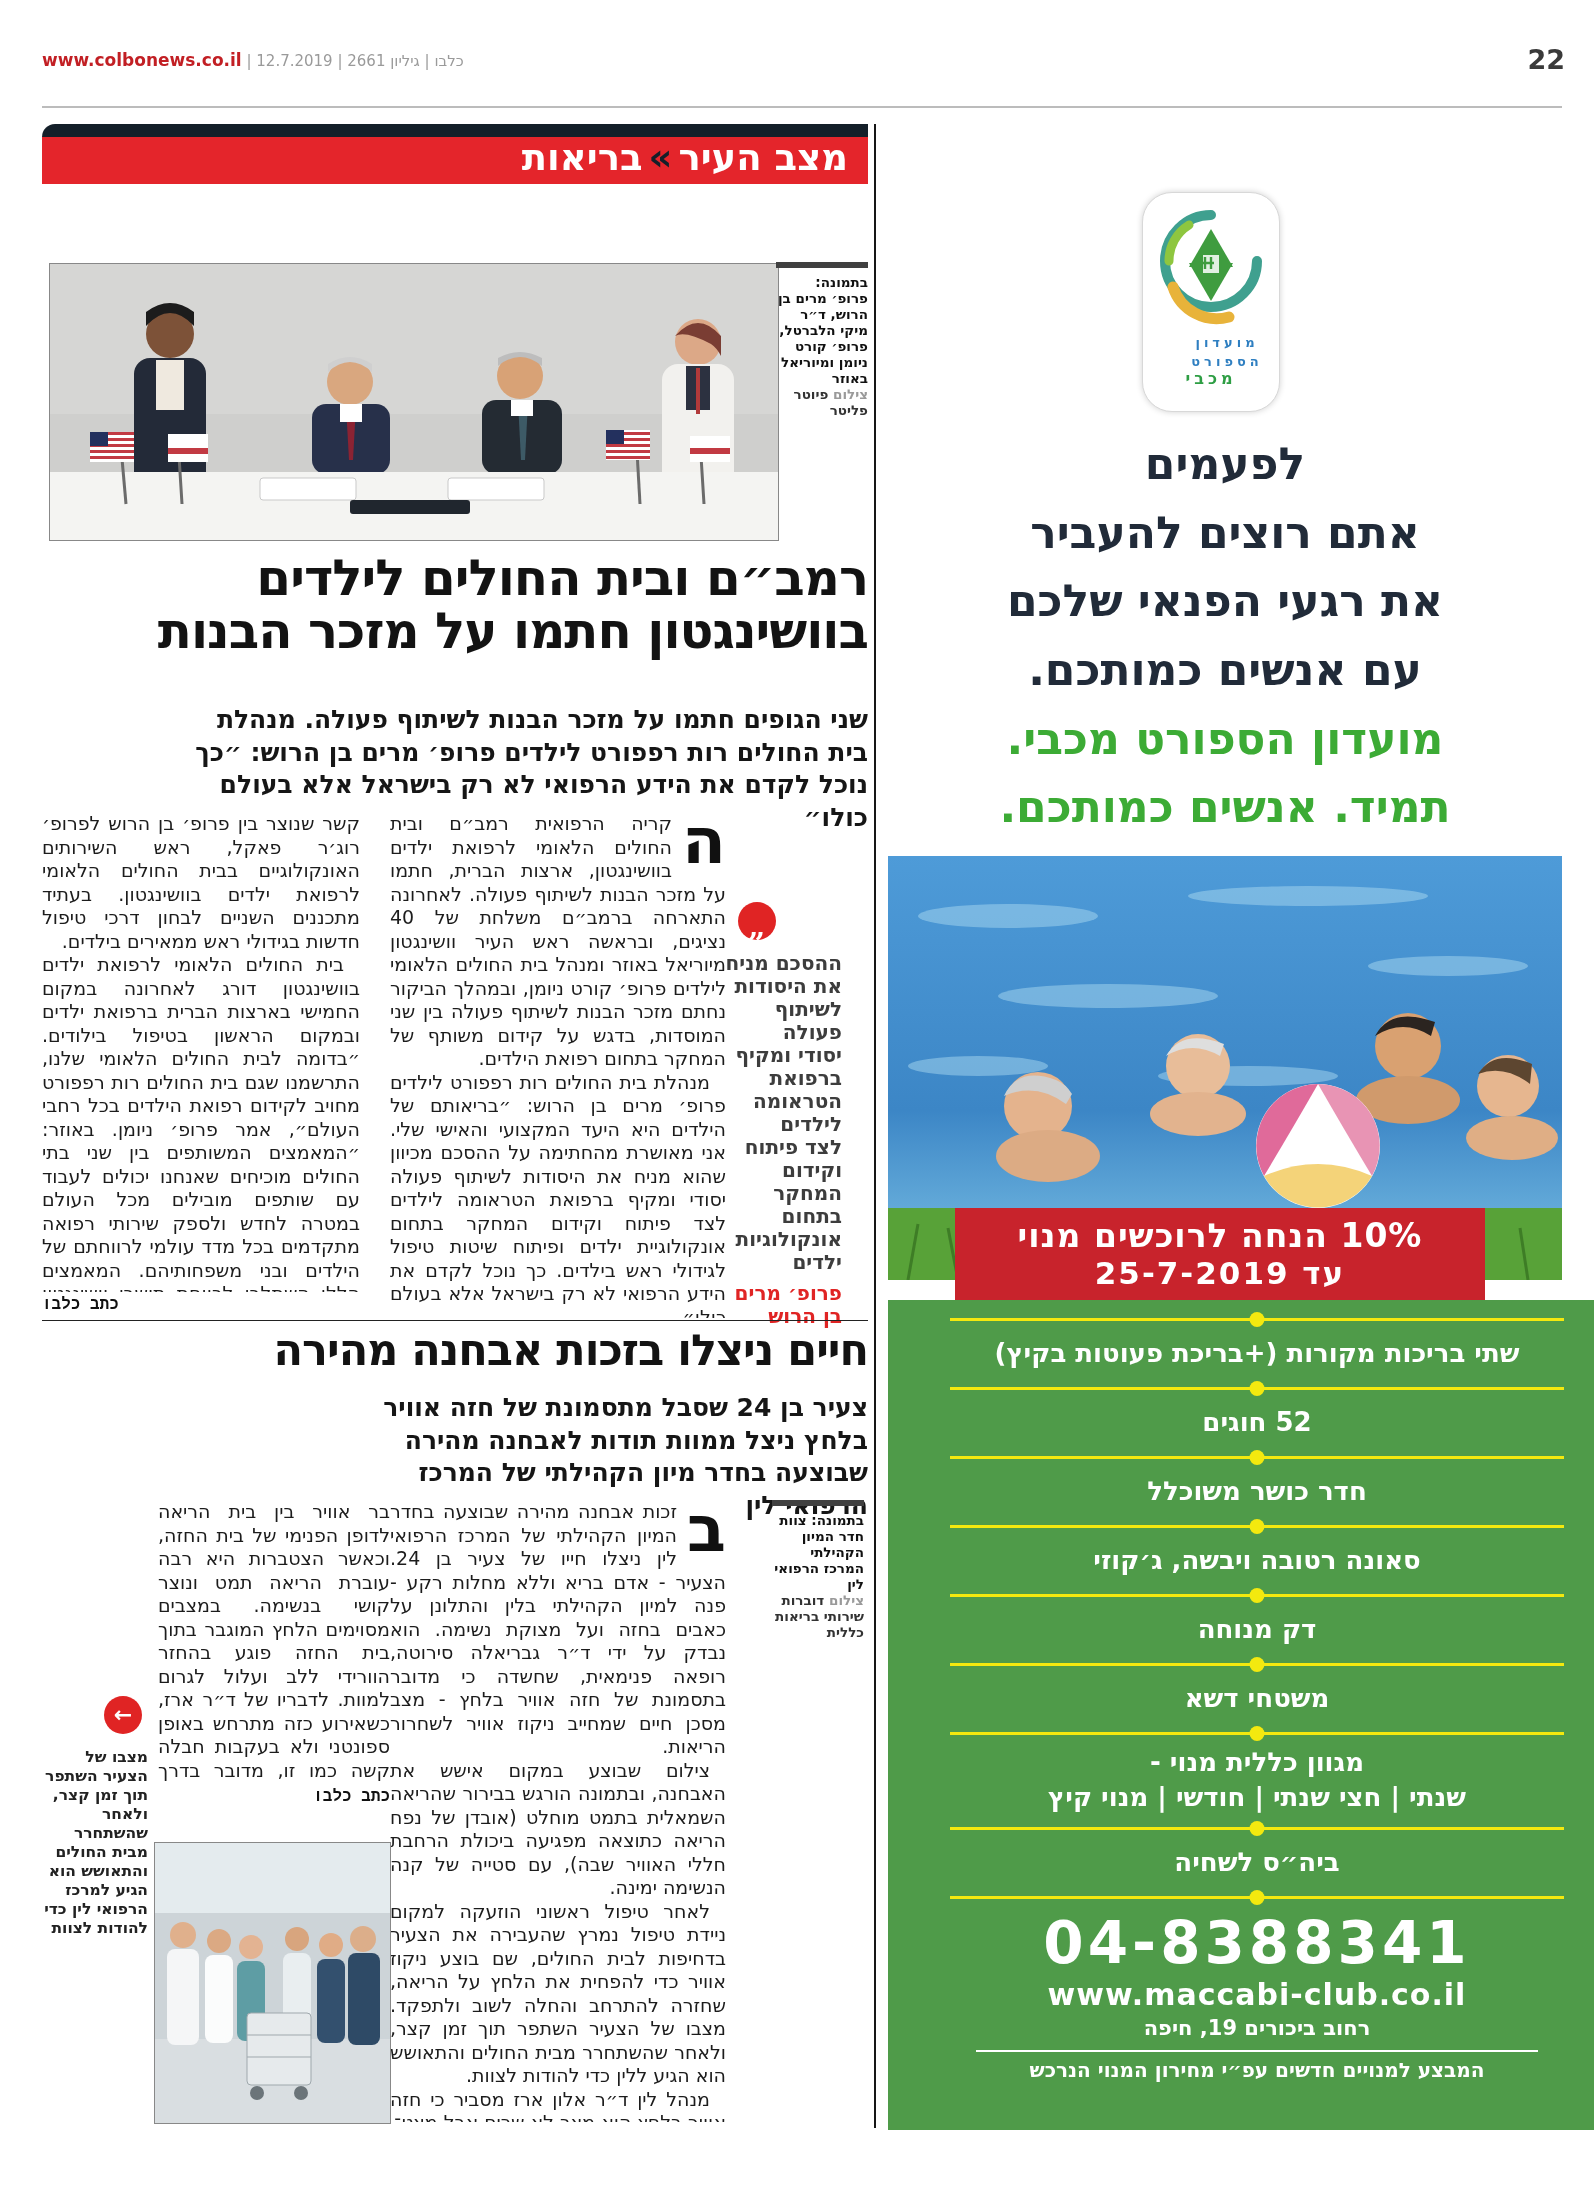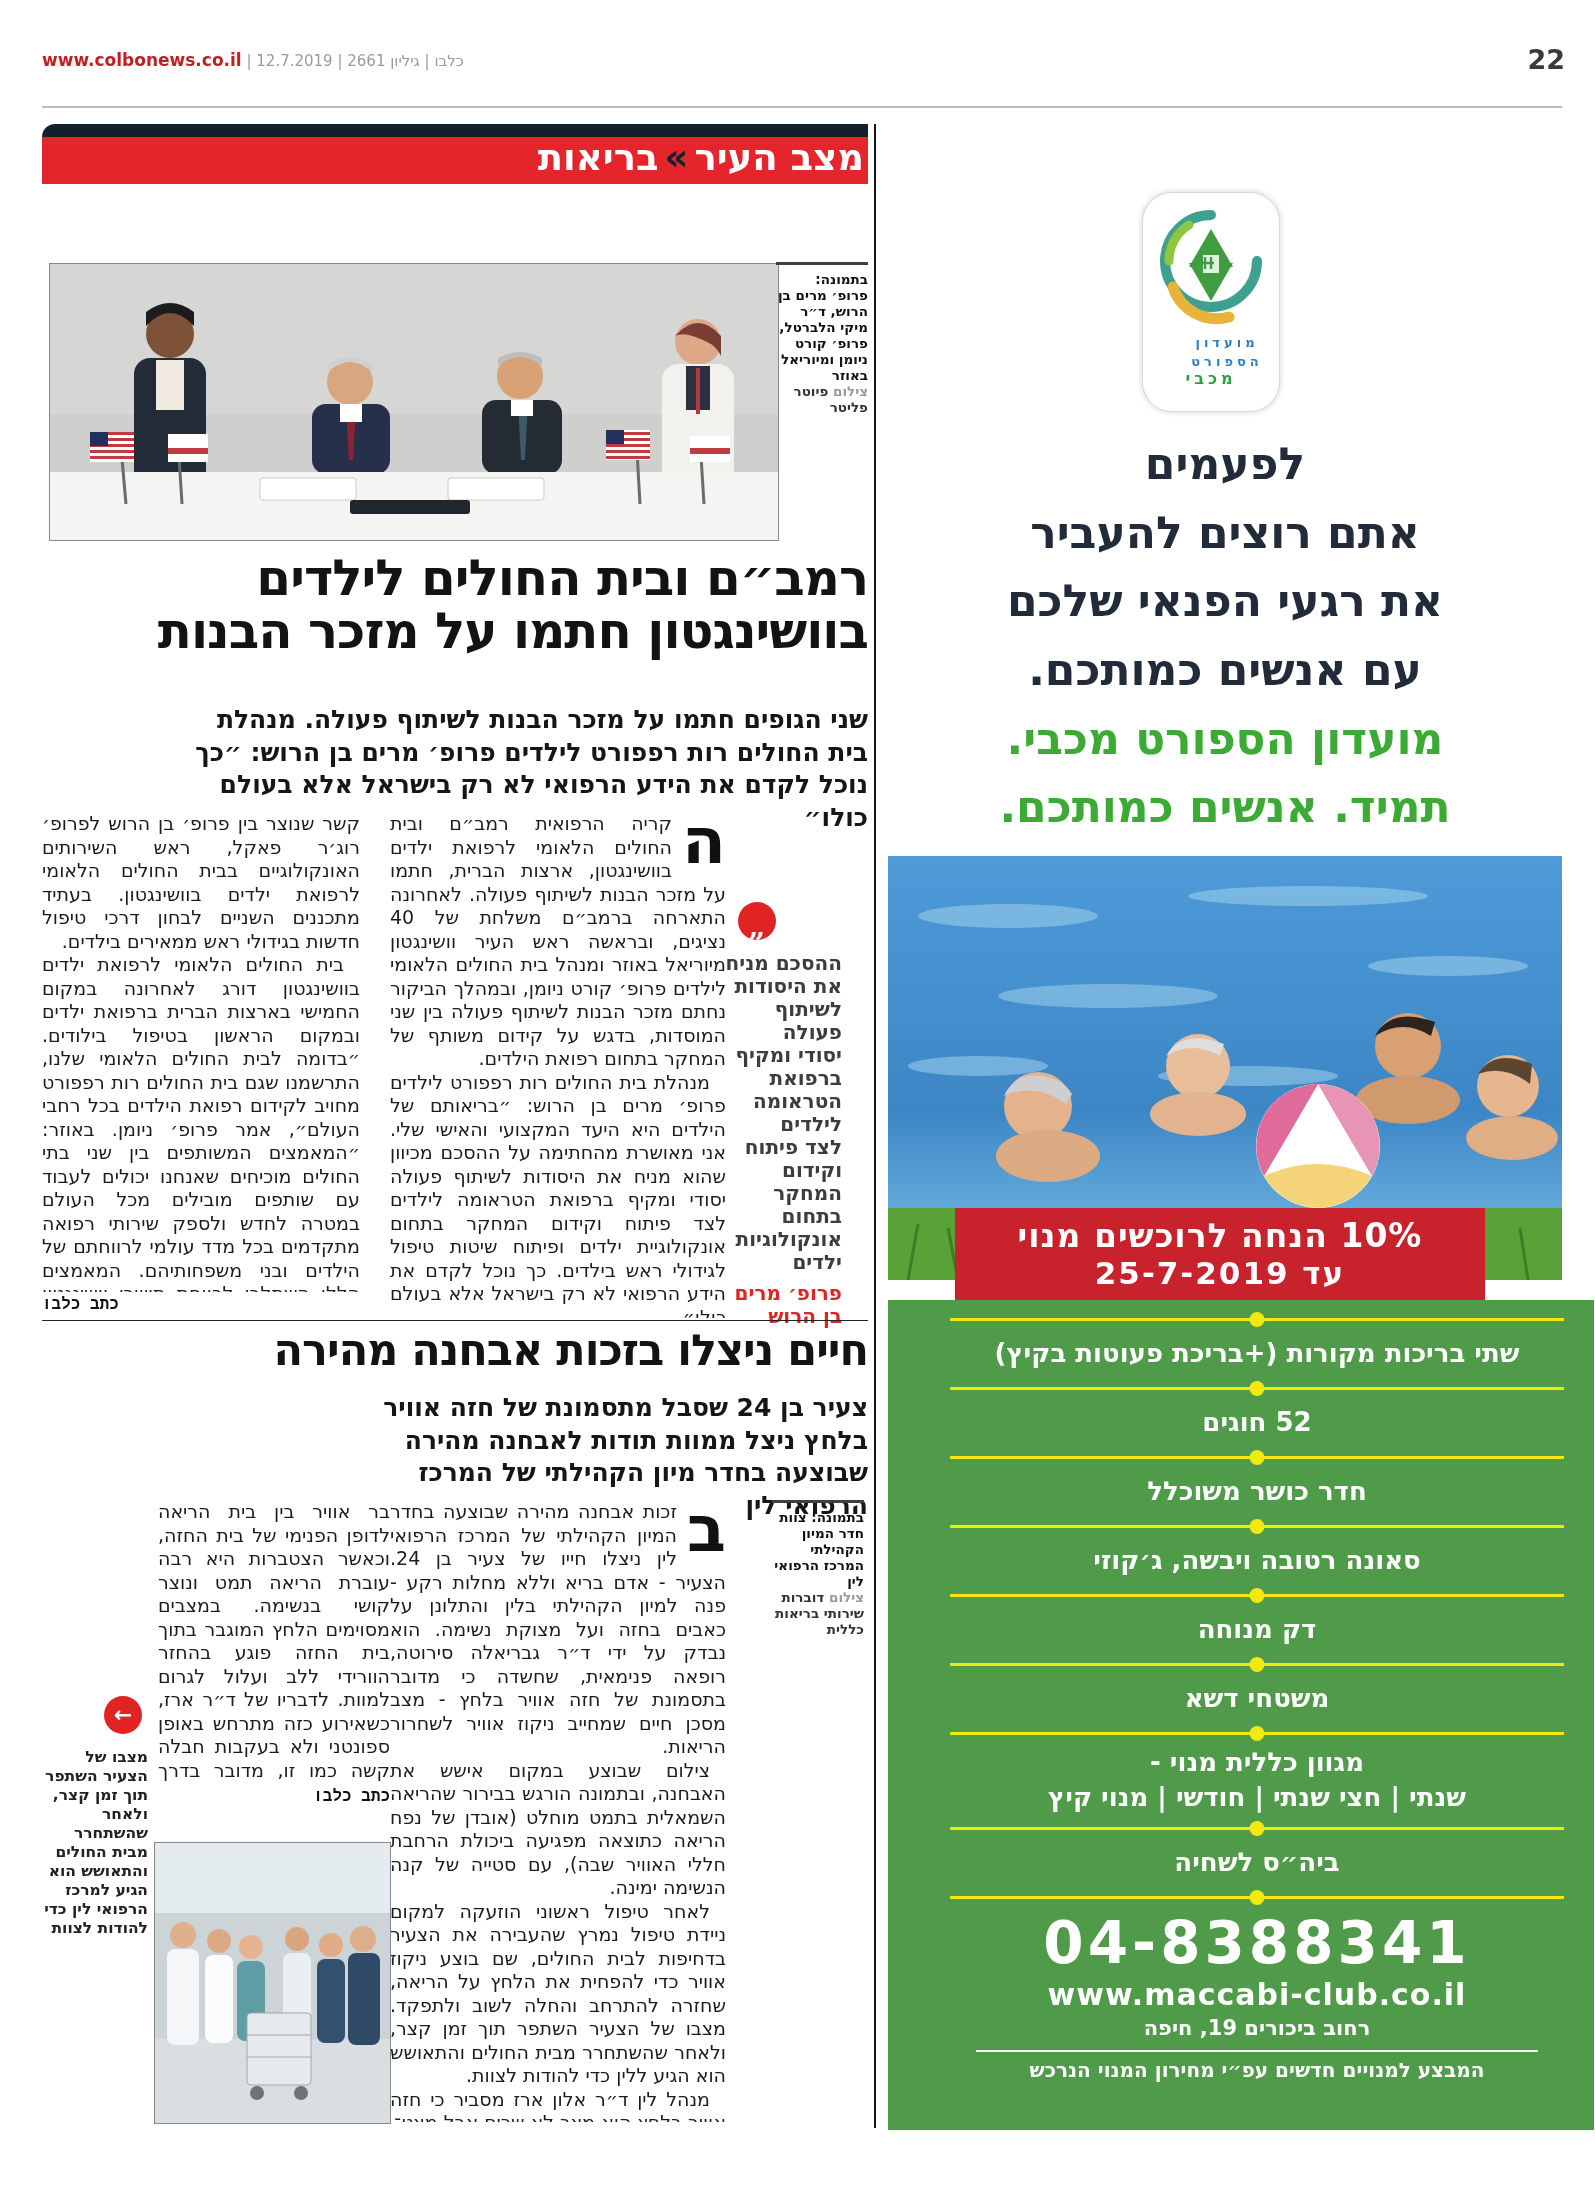--- a/index.html
+++ b/index.html
@@ -9,28 +9,28 @@
   .rtl{direction:rtl;}
   
   .masthead{left:42px;top:50px;font-size:15px;color:#9a9a9a;direction:ltr;}
   .masthead .url{color:#c21f24;font-weight:bold;font-size:17px;}
   .pagenum{right:30px;top:44px;font-size:27px;font-weight:bold;color:#3a3a3a;}
   .head-rule{left:42px;top:106px;width:1520px;height:2px;background:#bcbcbc;}
   
   .banner{left:42px;top:124px;width:826px;height:60px;}
   .banner .navy{position:absolute;left:0;top:0;width:100%;height:13px;background:#141f29;border-top-left-radius:14px;}
   .banner .red{position:absolute;left:0;top:13px;width:100%;height:47px;background:#e4252b;}
-  .banner .txt{position:absolute;right:4px;top:15px;font-size:37px;font-weight:800;color:#fff;line-height:1;margin-left:39px;}
+  .banner .txt{position:absolute;right:20px;top:15px;font-size:37px;font-weight:800;color:#fff;line-height:1;margin-left:39px;}
   .banner .chev{color:#141f29;font-weight:800;padding:0 6px;}
   
   .vdivider{left:874px;top:124px;width:2px;height:2004px;background:#161616;}
   
   .photo{outline:1px solid #888;}
   
-  .caption{width:92px;border-top:3px solid #404040;padding-top:6px;font-size:13.5px;line-height:16px;
+  .caption{width:92px;border-top:6px solid #404040;padding-top:6px;font-size:13.5px;line-height:16px;
            font-weight:700;text-align:right;color:#111;}
   .caption .credit-label{color:#9a9a9a;font-weight:600;}
   .caption .credit-name{color:#333;font-weight:600;}
   
   .headline{font-weight:800;text-align:right;color:#131313;letter-spacing:-1px;}
   .h1a{left:42px;top:552px;width:826px;font-size:50px;line-height:1.06;}
   .h2a{left:42px;top:1328px;width:826px;font-size:43px;line-height:1.05;}
   .subhead{font-size:25px;line-height:1.3;font-weight:700;text-align:right;color:#161616;}
   .sh1{left:188px;top:704px;width:680px;}
   .sh2{left:330px;top:1392px;width:538px;}

